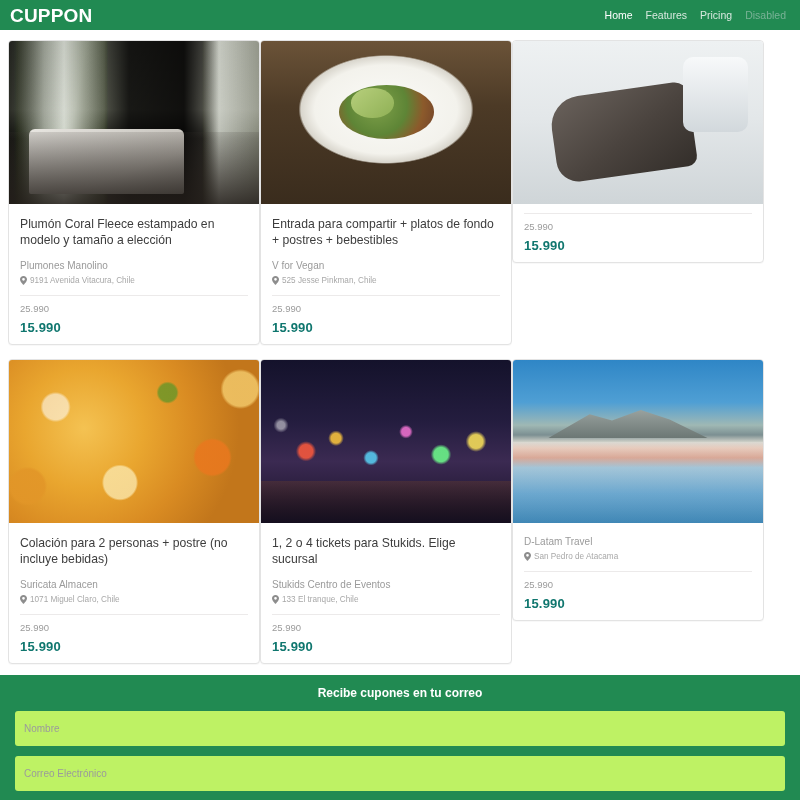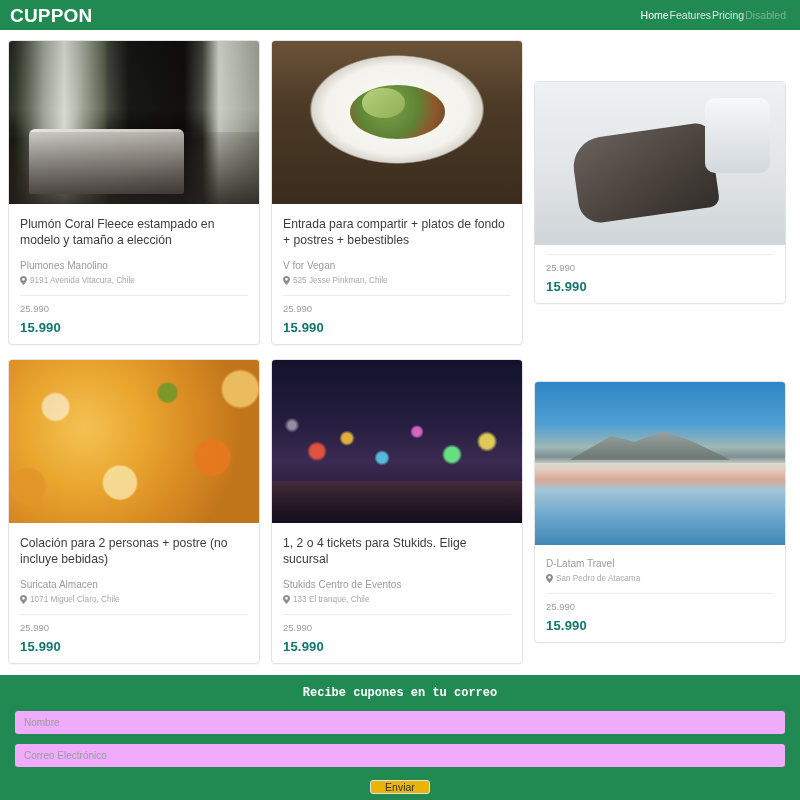--- a/index.html
+++ b/index.html
@@ -19,37 +19,36 @@
     justify-content: space-between;
     padding: 0 14px 0 10px;
   }
   .brand {
     color: #ffffff;
     font-size: 19px;
     font-weight: bold;
     letter-spacing: 0.2px;
     line-height: 1;
   }
-  .nav-links { display: flex; align-items: center; gap: 1px; }
+  .nav-links { display: flex; align-items: center; gap: 13px; }
   .nav-link {
     font-size: 10.5px;
     color: #d8e9df;
     text-decoration: none;
     line-height: 1;
     cursor: pointer;
   }
   .nav-link.active { color: #ffffff; font-weight: normal; }
   .nav-link.disabled { color: #79b296; cursor: default; }
 
   
   .grid-wrap { padding: 10px 8px 0 8px; }
   .row {
     display: flex;
-    gap: 11px;
-    align-items: center;
+    align-items: flex-start;
   }
   .row.row2 { margin-top: 14px; }
 
   .card {
     width: 252px;
     background: #ffffff;
     border: 1px solid #e3e3e3;
     border-radius: 4px;
     overflow: hidden;
     box-shadow: 0 1px 1px rgba(0,0,0,0.03);
@@ -209,29 +208,28 @@
     margin-top: 11px;
     background: #218a52;
     padding: 11px 15px 14px 15px;
   }
   .news-title {
     text-align: center;
     color: #ffffff;
     font-size: 12px;
     font-weight: bold;
     margin-bottom: 11px;
-    font-family: Liberation Mono, monospace;
   }
   .news-input {
     display: block;
     width: 100%;
-    height: 23px;
+    height: 35px;
     border: none;
     border-radius: 3px;
-    background: #f0abfc;
+    background: #bef264;
     font-size: 10px;
     color: #555;
     padding: 0 9px;
     margin-bottom: 10px;
     font-family: "Liberation Sans", sans-serif;
   }
   .news-input::placeholder { color: #9b9b9b; }
   .news-btn-wrap { text-align: center; margin-top: 3px; }
   .news-btn {
     background: #eab308;

